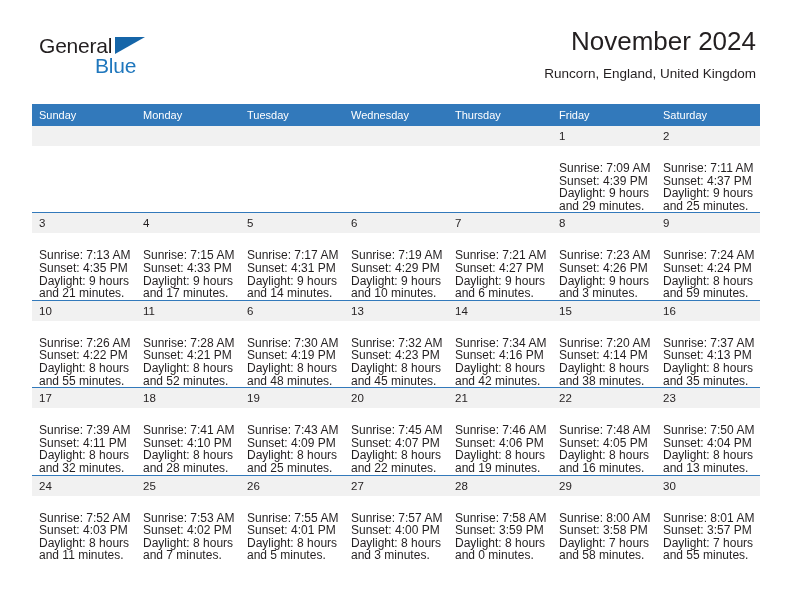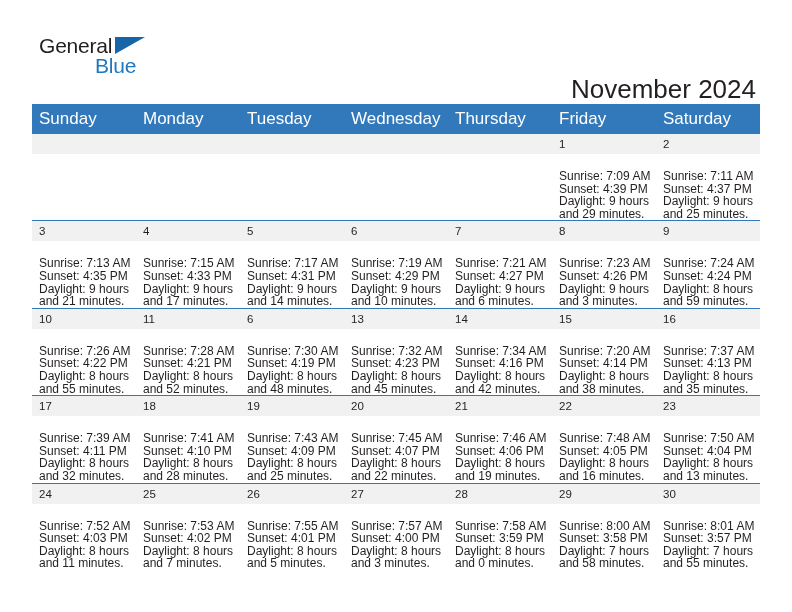--- a/index.html
+++ b/index.html
@@ -63,21 +63,20 @@
     height: 0;
     border-left: 30px solid #1565a8;
     border-bottom: 17px solid transparent;
   }
 
   .title-block {
     position: absolute;
     right: 0;
     top: 0;
     text-align: right;
-    margin-top: 48px;
   }
   .cal-title {
     font-size: 26px;
     font-weight: normal;
     color: #231f20;
     line-height: 30px;
     white-space: nowrap;
   }
   .cal-subtitle {
     font-size: 13.5px;
@@ -93,21 +92,21 @@
     left: 32px;
     top: 104px;
     width: 728px;
     border-collapse: collapse;
     table-layout: fixed;
   }
   .calendar th {
     background: #3279bb;
     color: #ffffff;
     font-weight: normal;
-    font-size: 17px;
+    font-size: 11px;
     text-align: left;
     padding: 5px 0 5px 7px;
     height: 11px;
     border: none;
   }
   .calendar td {
     vertical-align: top;
     padding: 0;
     border: none;
     border-top: 1.2px solid #3279bb;
@@ -146,20 +145,21 @@
   <div class="header">
 
     <div class="logo">
       <span class="logo-general">General</span>
       <span class="logo-flag"></span>
       <span class="logo-blue">Blue</span>
     </div>
 
     <div class="title-block">
       <div class="cal-title">November 2024</div>
+      <div class="cal-subtitle">Runcorn, England, United Kingdom</div>
     </div>
 
   </div>
 
   <table class="calendar">
     <thead>
       <tr>
         <th>Sunday</th>
         <th>Monday</th>
         <th>Tuesday</th>

